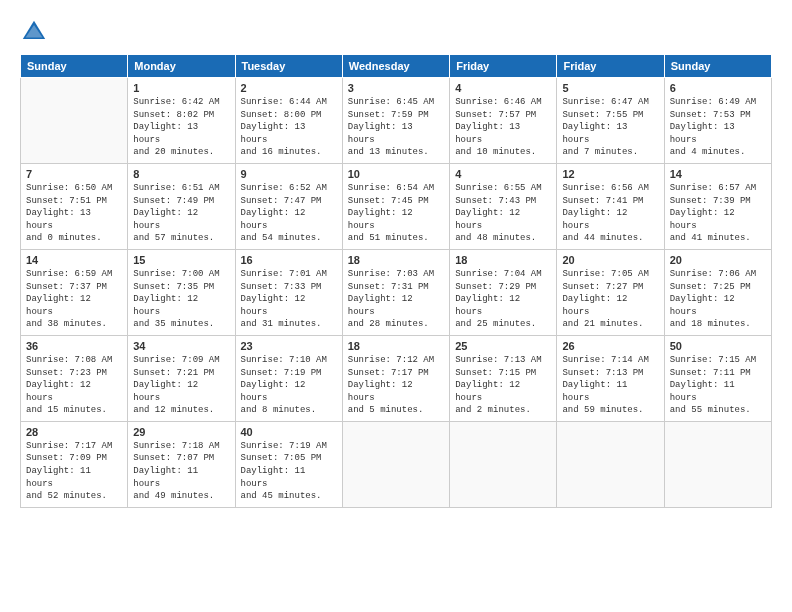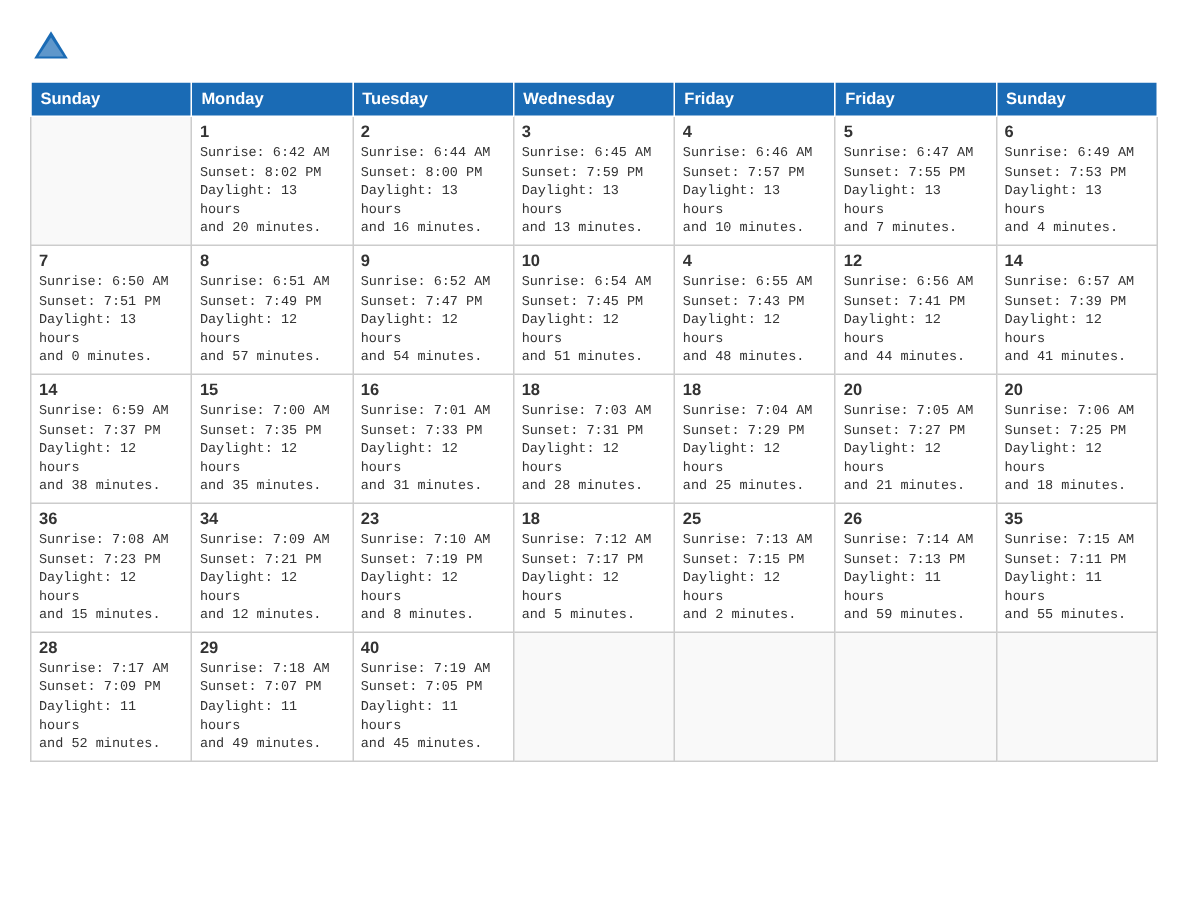--- a/index.html
+++ b/index.html
@@ -235,21 +235,21 @@
           </td>
           <td>
             <span class="day-number">25</span>
             <div class="day-info">Sunrise: 7:13 AM<br>Sunset: 7:15 PM<br>Daylight: 12 hours<br>and 2 minutes.</div>
           </td>
           <td>
             <span class="day-number">26</span>
             <div class="day-info">Sunrise: 7:14 AM<br>Sunset: 7:13 PM<br>Daylight: 11 hours<br>and 59 minutes.</div>
           </td>
           <td>
-            <span class="day-number">35</span>
+            <span class="day-number">50</span>
             <div class="day-info">Sunrise: 7:15 AM<br>Sunset: 7:11 PM<br>Daylight: 11 hours<br>and 55 minutes.</div>
           </td>
         </tr>
         <tr>
           <td>
             <span class="day-number">28</span>
             <div class="day-info">Sunrise: 7:17 AM<br>Sunset: 7:09 PM<br>Daylight: 11 hours<br>and 52 minutes.</div>
           </td>
           <td>
             <span class="day-number">29</span>

